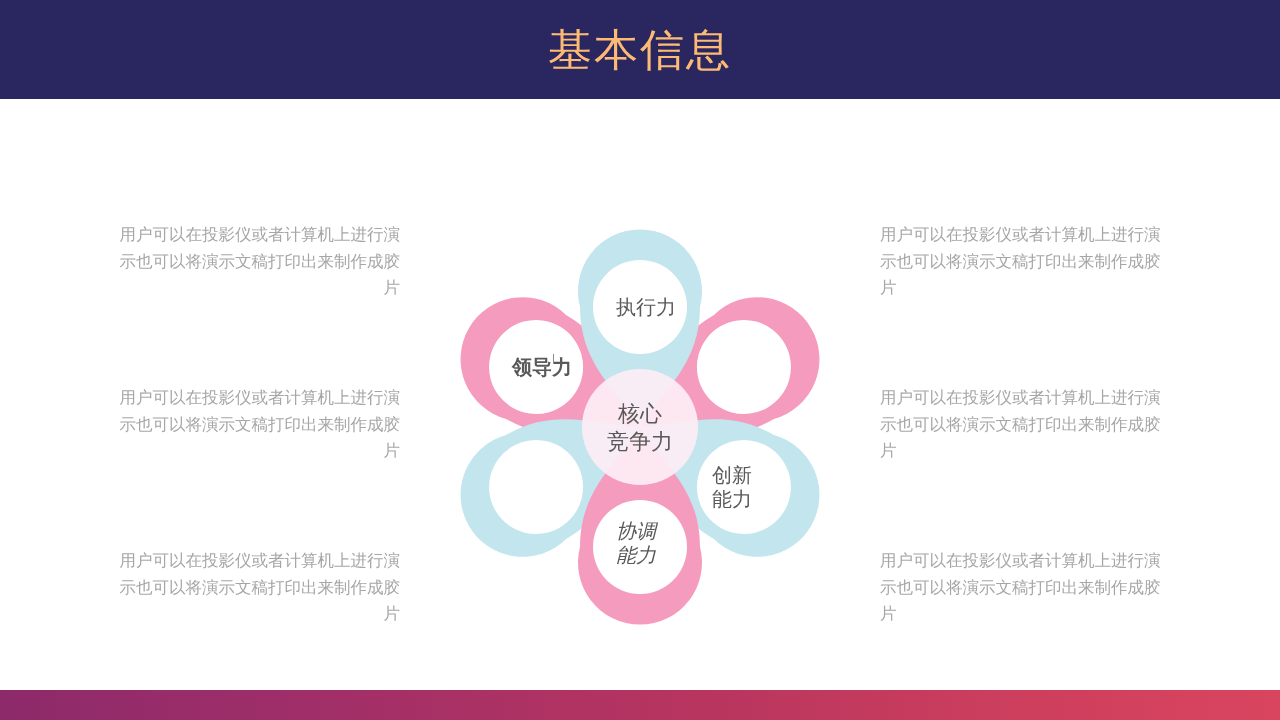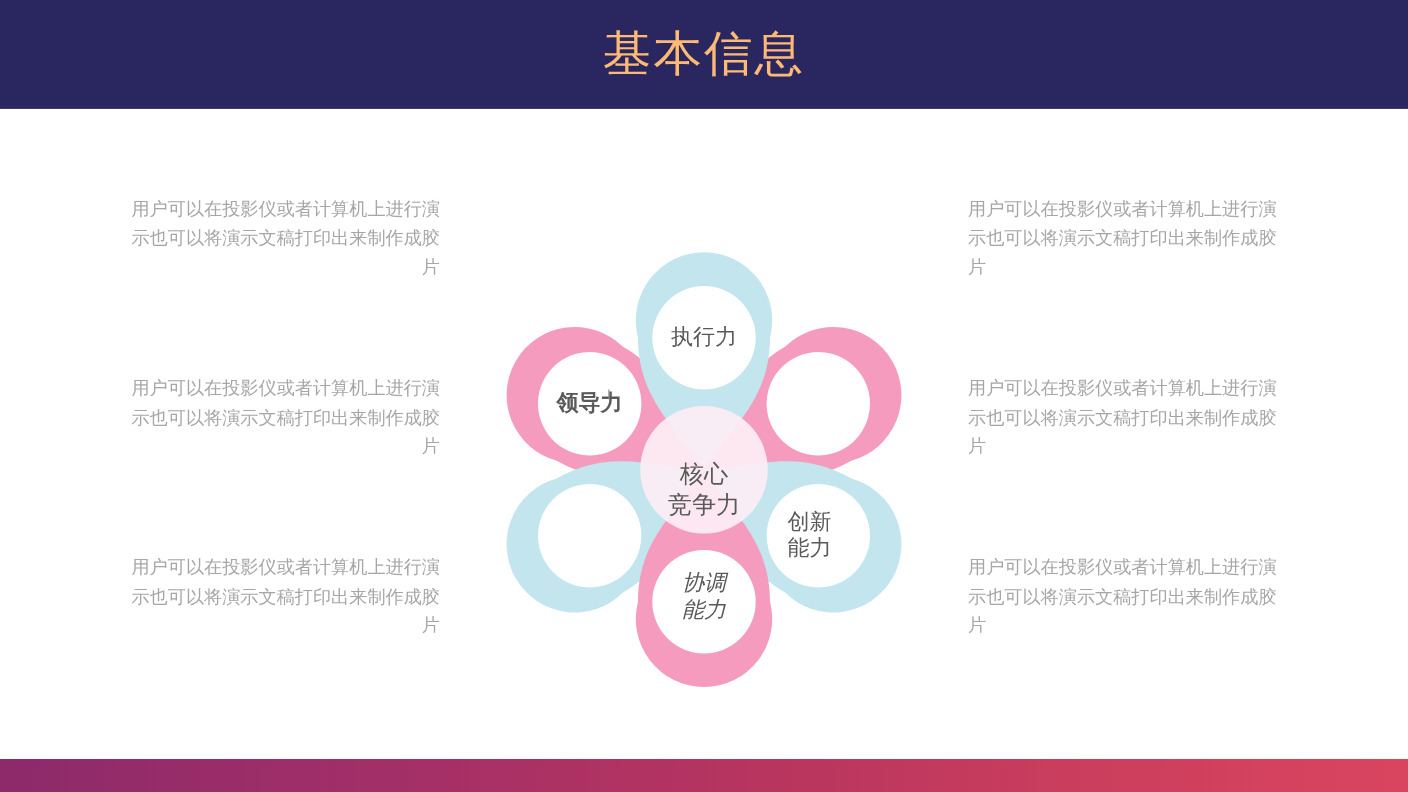--- a/index.html
+++ b/index.html
@@ -62,44 +62,46 @@
   .text-col.left  { left: 110px;  text-align: right; }
   .text-col.right { left: 880px;  text-align: left;  }
 
   .para {
     position: absolute;
     width: 290px;
     color: #a6a6a6;
     font-size: 16.5px;
     line-height: 1.62;
     font-weight: 400;
+    margin-top: 44px;
   }
   .para.p0 { top: 78px; }
   .para.p1 { top: 241px; }
   .para.p2 { top: 404px; }
 
   
   .flower {
     position: absolute;
     left: 440px;
     top: 75px;
     width: 400px;
     height: 455px;
   }
   .flower svg { display: block; width: 400px; height: 455px; }
 
   .petal-label {
     position: absolute;
     width: 120px;
-    text-align: center;
+    text-align: left;
     color: #595959;
     font-size: 20px;
     line-height: 1.22;
     transform: translate(-50%, -50%);
     pointer-events: none;
+    padding-left: 36px;
   }
   .center-label {
     position: absolute;
     width: 130px;
     text-align: center;
     color: #595959;
     font-size: 22px;
     line-height: 1.25;
     transform: translate(-50%, -50%);
     pointer-events: none;
@@ -195,21 +197,21 @@
     <div class="petal-label" style="left:200px; top:369px;font-style:italic;">
       <div>协调</div>
       <div>能力</div>
     </div>
 
 
     <div class="petal-label" style="left:96px; top:193px;font-weight:bold;">
       <div>领导力</div>
     </div>
 
-    <div class="center-label" style="left:200px; top:253px;margin-top:18px;">
+    <div class="center-label" style="left:200px; top:253px;">
       <div>核心</div>
       <div>竞争力</div>
     </div>
 
     <div class="cursor-tick"></div>
   </div>
 
 </div>
 
 <div class="footer-bar"></div>

